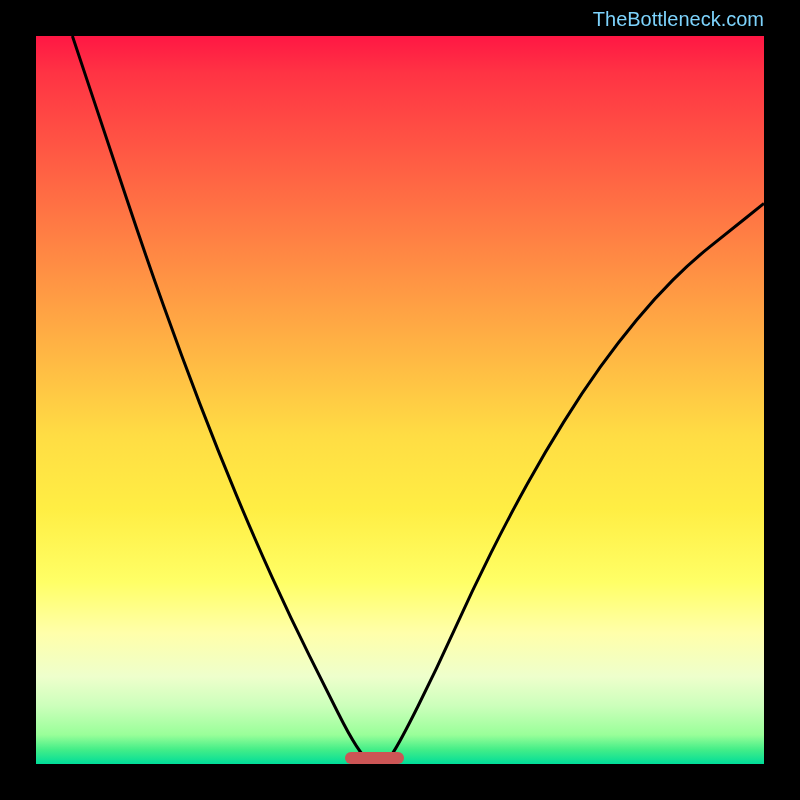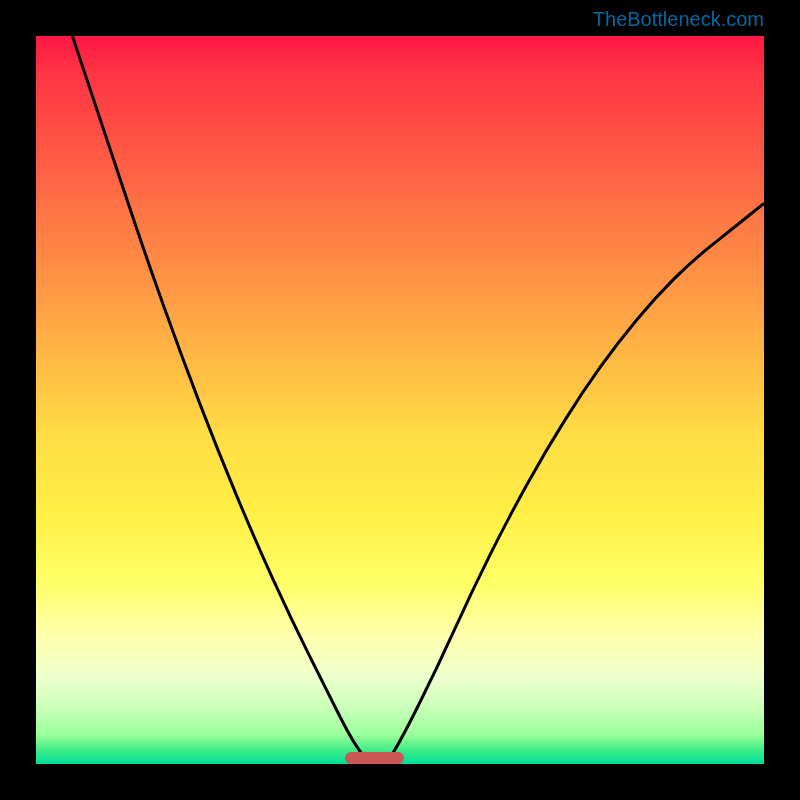--- a/index.html
+++ b/index.html
@@ -35,21 +35,21 @@
         #ccffbb 92%,
         #99ff99 96%,
         #44ee88 98%,
         #00dd99 100%
       );
     }
     .watermark {
       position: absolute;
       top: 8px;
       right: 36px;
-      color: #0369a1;
+      color: #7dd3fc;
       font-size: 20px;
       font-weight: normal;
       z-index: 10;
     }
     .curve-svg {
       position: absolute;
       top: 0;
       left: 0;
       width: 100%;
       height: 100%;

